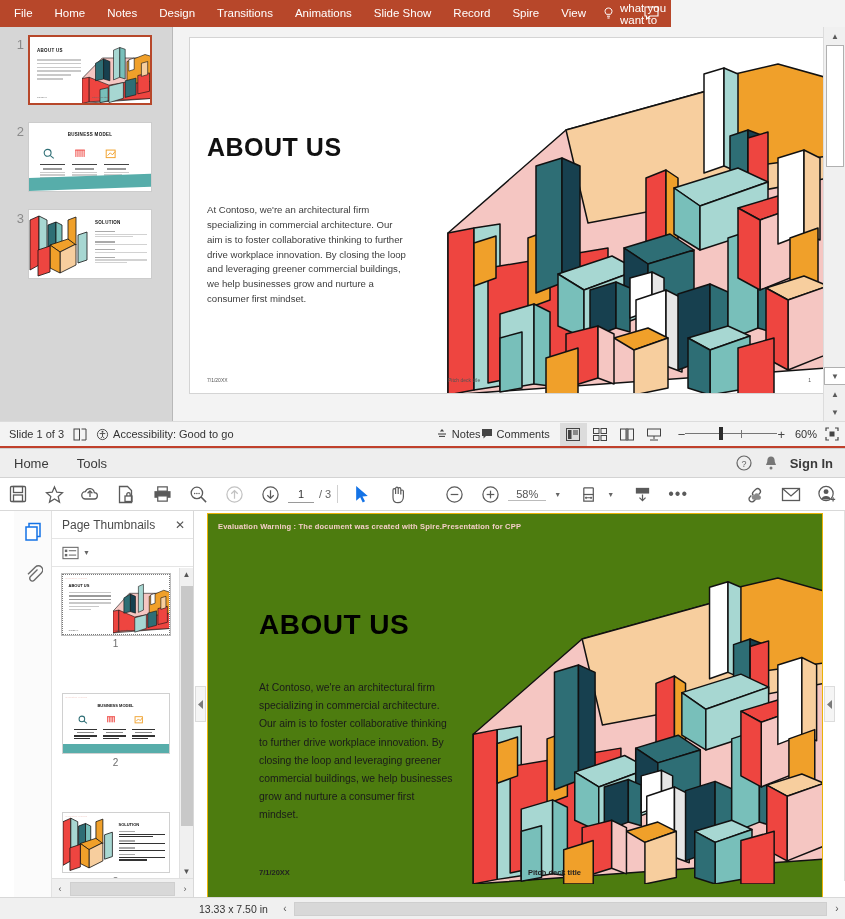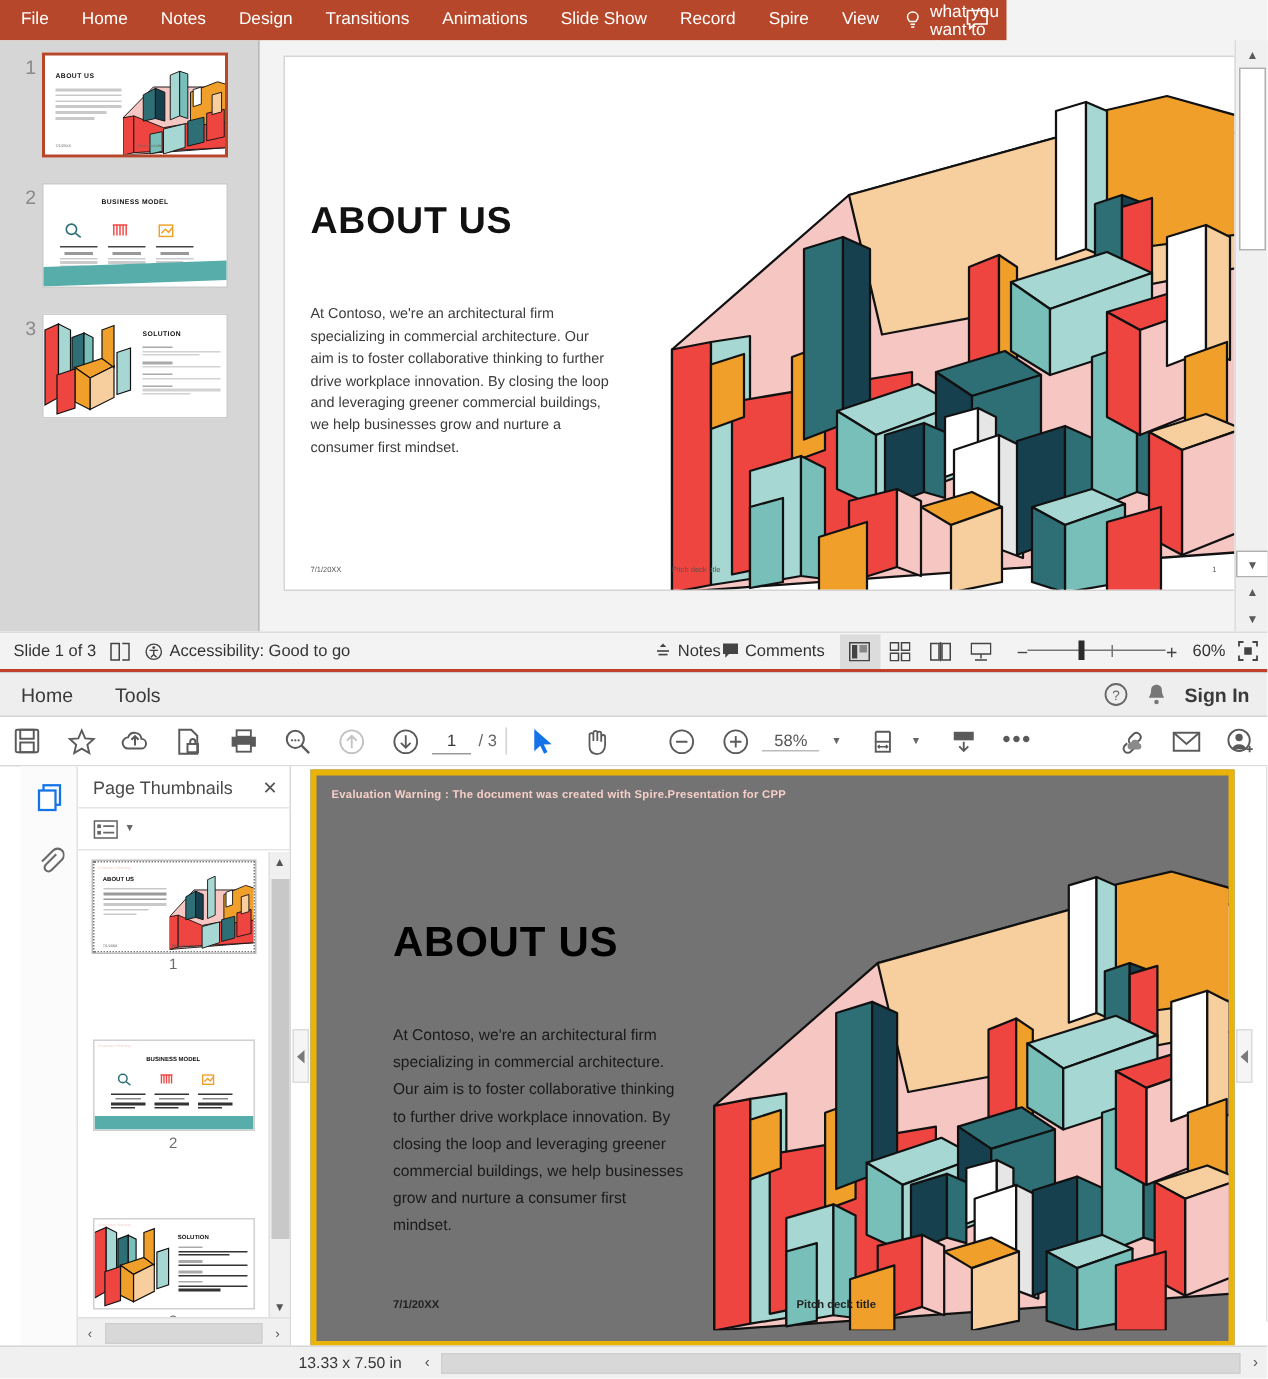--- a/index.html
+++ b/index.html
@@ -172,21 +172,21 @@
   #pdf-collapse-l {
     position:absolute; left:0; top:175px; width:11px; height:36px;
     background:#f5f5f5; border:1px solid #dcdcdc; display:flex; align-items:center; justify-content:center;
   }
   #pdf-collapse-r {
     position:absolute; right:24px; top:175px; width:11px; height:36px;
     background:#f5f5f5; border:1px solid #dcdcdc; display:flex; align-items:center; justify-content:center;
   }
   #pdf-page {
     position:absolute; left:12px; top:2px; right:36px; bottom:0;
-    background:#737373; border:4px solid #eab308; overflow:hidden;
+    background:#4d7c0f; border:1px solid #eab308; overflow:hidden;
   }
   #pdf-vscroll {
     position:absolute; right:0; top:0; width:15px; height:370px; background:#f0f0f0; border-left:1px solid #e0e0e0;
   }
   #pdf-vscroll .v-thumb { position:absolute; left:1px; top:16px; width:12px; height:300px; background:#c8c8c8;}
 
   #pdf-status {
     position: absolute; left:0; bottom:0; width:845px; height:22px;
     background:#f0f0f0; border-top:1px solid #d8d8d8;
     display:flex; align-items:center; font-size:10.5px; color:#333;

